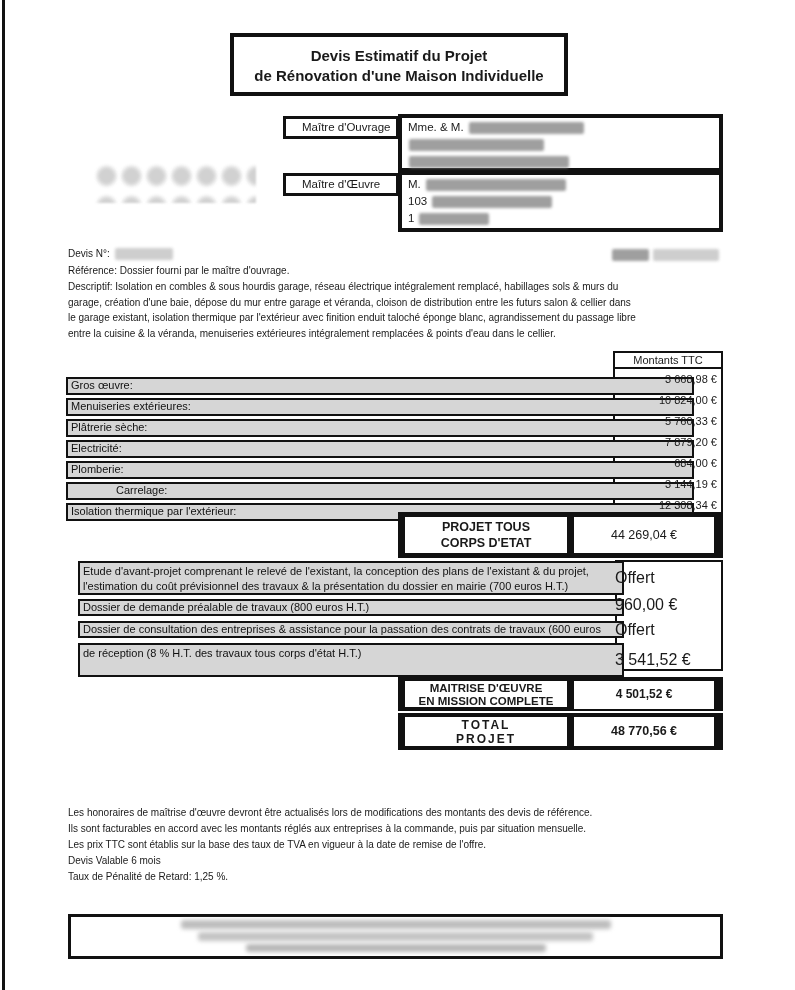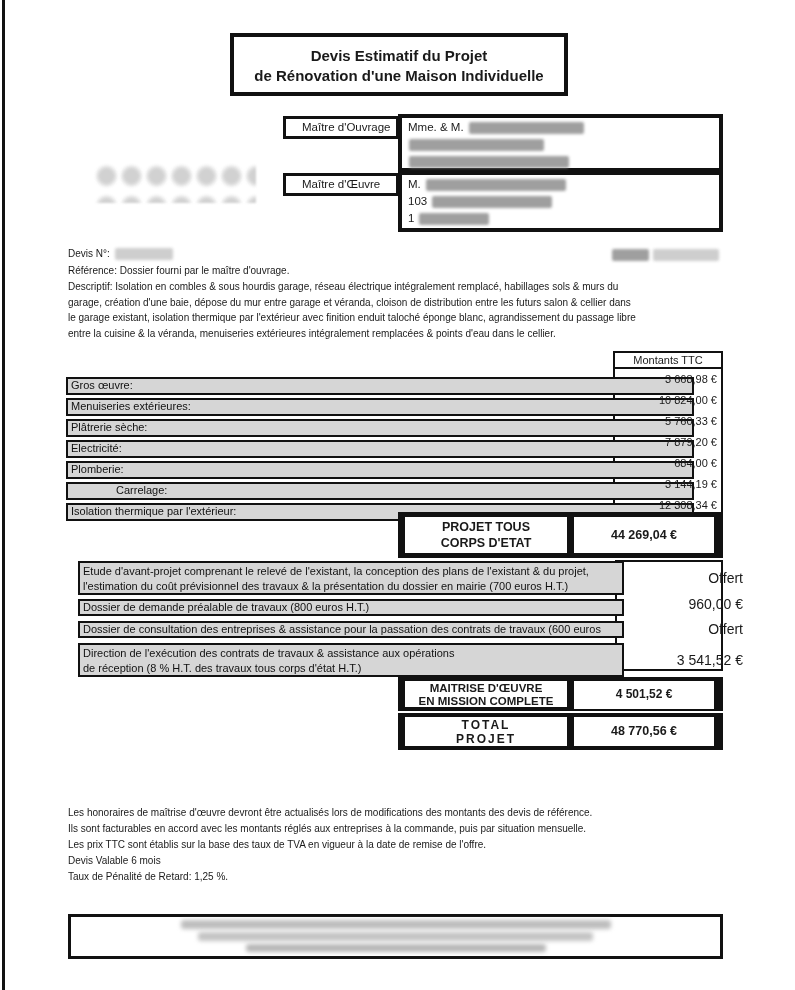--- a/index.html
+++ b/index.html
@@ -52,27 +52,27 @@
   .cost-bar { width:628px; height:18px; line-height:13.5px;margin-top:7px; }
   .fee-bar  { width:546px;margin-left:12px; }
   .fee-bar div { line-height:15px; }
 
   .amount-col-box { left:613px; top:351px; width:110px; height:164px; border:2px solid #111; background:#fff; }
   .montants-header { left:613px; top:351px; width:110px; height:18px; border:2px solid #111; background:#fff;
     text-align:center; font-size:11px; line-height:14px; }
   .cost-amount { left:615px; width:102px; height:18px; text-align:right; font-size:11px; line-height:18px; }
 
   .fee-amount-box { left:615px; top:560px; width:108px; height:111px; border:2px solid #111; background:#fff; }
-  .fee-amount { left:615px; width:128px; text-align:right; font-size:14px; }
+  .fee-amount { left:615px; width:128px; text-align:left; font-size:16px; }
 
   .total-frame { background:#111; }
   .total-frame .cell { position:absolute; background:#fff; }
   .pt-frame { left:398px; top:512px; width:325px; height:46px; }
   .pt-label { left:7px; top:5px; width:162px; height:36px; text-align:center; font-weight:bold; font-size:12.5px; line-height:16px; padding-top:2px; }
-  .pt-amount { left:176px; top:5px; width:140px; height:36px; text-align:center; font-weight:bold; font-size:12.5px; line-height:36px; }
+  .pt-amount { left:176px; top:5px; width:140px; height:36px; text-align:center; font-weight:normal; font-size:12.5px; line-height:36px; }
 
   .moe-frame { left:398px; top:677px; width:325px; height:34px; }
   .moe-label { left:7px; top:4px; width:162px; height:26px; text-align:center; font-weight:bold; font-size:11.5px; line-height:12.5px; padding-top:1px; }
   .moe-amount { left:176px; top:4px; width:140px; height:28px; text-align:center; font-weight:bold; font-size:12px; line-height:26px; }
 
   .gt-frame { left:398px; top:713px; width:325px; height:37px; }
   .gt-label { left:7px; top:4px; width:162px; height:29px; text-align:center; font-weight:bold; font-size:12px; line-height:14px; letter-spacing:2px; padding-top:1px; }
   .gt-amount { left:176px; top:4px; width:140px; height:29px; text-align:center; font-weight:bold; font-size:12.5px; line-height:29px; }
 
   .stamp-box { left:68px; top:914px; width:655px; height:45px; border:3px solid #111; background:#fff; }
@@ -157,21 +157,20 @@
 
   <div class="abs fee-amount-box"></div>
 
   <div class="bar fee-bar" style="top:561px; height:34px; padding-top:1px;">
     <div>Etude d'avant-projet comprenant le relevé de l'existant, la conception des plans de l'existant &amp; du projet,</div>
     <div>l'estimation du coût prévisionnel des travaux &amp; la présentation du dossier en mairie (700 euros H.T.)</div>
   </div>
   <div class="bar fee-bar" style="top:599px; height:17px; line-height:13px;">Dossier de demande préalable de travaux (800 euros H.T.)</div>
   <div class="bar fee-bar" style="top:621px; height:17px; line-height:13px;">Dossier de consultation des entreprises &amp; assistance pour la passation des contrats de travaux (600 euros H.T.)</div>
   <div class="bar fee-bar" style="top:643px; height:34px; padding-top:1px;">
-    <div>Direction de l'exécution des contrats de travaux &amp; assistance aux opérations</div>
     <div>de réception (8 % H.T. des travaux tous corps d'état H.T.)</div>
   </div>
 
   <div class="abs fee-amount" style="top:561px; height:34px; line-height:34px;">Offert</div>
   <div class="abs fee-amount" style="top:596px; height:17px; line-height:17px;">960,00 €</div>
   <div class="abs fee-amount" style="top:621px; height:17px; line-height:17px;">Offert</div>
   <div class="abs fee-amount" style="top:643px; height:34px; line-height:34px;">3 541,52 €</div>
 
   <div class="abs total-frame moe-frame">
     <div class="cell moe-label">

